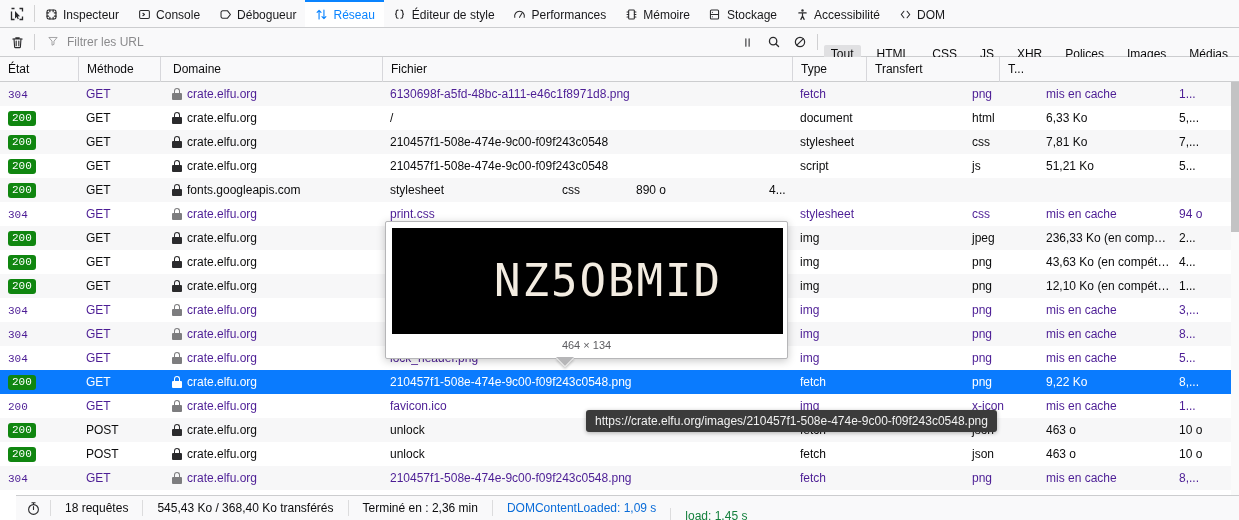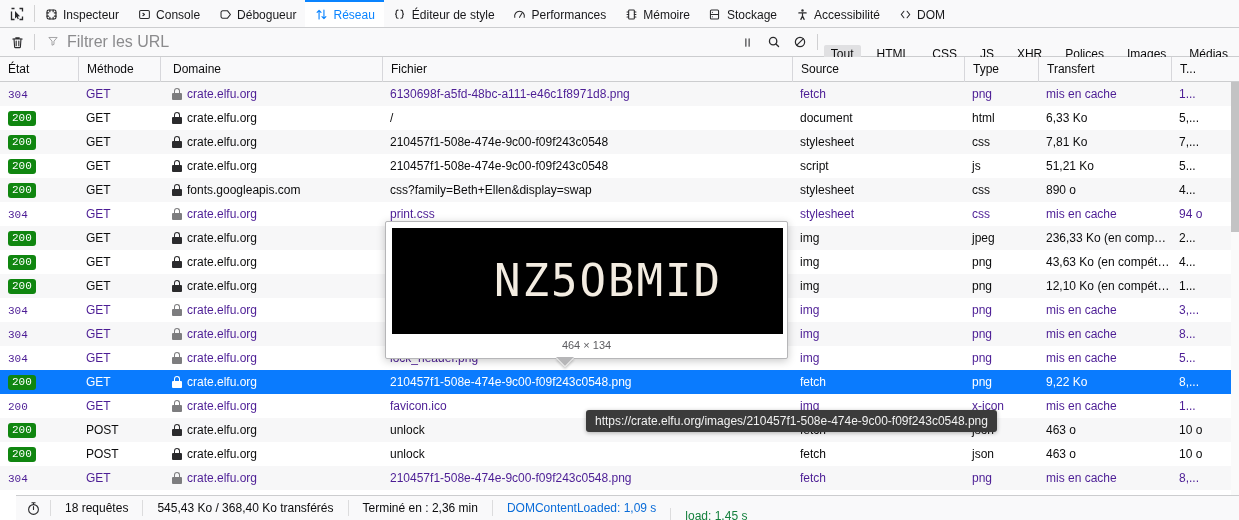--- a/index.html
+++ b/index.html
@@ -51,21 +51,21 @@
   .fb-trash { width: 34px; display:flex; align-items:center; justify-content:center; cursor:pointer; }
   .fb-div { width:1px; height:16px; background:#d0d0d2; }
   .fb-filter {
     flex: 1 1 auto; height: 21px; margin: 0 6px;
     display: flex; align-items: center; gap: 6px;
     padding: 0 6px;
     background: #f9f9fa;
   }
   .fb-filter input {
     border: none; outline: none; background: transparent;
-    font-family: "Liberation Sans", sans-serif; font-size: 16px;
+    font-family: "Liberation Sans", sans-serif; font-size: 12px;
     color: #4d7c0f; width: 100%;
   }
   .fb-filter input::placeholder { color:#8b8b8d; }
   .fb-right { display:flex; align-items:center; gap:0; padding-right: 4px; }
   .fb-iconbtn { width: 26px; height:22px; display:flex; align-items:center; justify-content:center; cursor:pointer; }
   .fb-types { display:flex; align-items:center; gap:9px; padding-left:6px;margin-top:23px; }
   .ftype {
     padding: 2px 7px; border-radius: 2px; cursor: pointer;
     color: #0c0c0d; font-size: 12px; white-space: nowrap;
   }
@@ -353,21 +353,20 @@
         <div class="ftype">Médias</div>
       </div>
     </div>
   </div>
 
   <div class="thead">
     <div class="th c-state">État</div>
     <div class="th c-method">Méthode</div>
     <div class="th c-domain">Domaine</div>
     <div class="th c-file">Fichier</div>
-    <div class="th c-source">Source</div>
     <div class="th c-type">Type</div>
     <div class="th c-trans">Transfert</div>
     <div class="th c-time">T...</div>
   </div>
 
   <div class="tbody" id="rows">
       <div class="row odd dim">
         <div class="cell c-state"><span class="status-plain">304</span></div>
         <div class="cell c-method">GET</div>
         <div class="dom-cell c-domain">
@@ -434,21 +433,20 @@
       <div class="row odd">
         <div class="cell c-state"><span class="status-pill">200</span></div>
         <div class="cell c-method">GET</div>
         <div class="dom-cell c-domain">
           <span class="lock dark">
             <span class="shackle"></span>
             <span class="body"></span>
           </span>
           <span>fonts.googleapis.com</span>
         </div>
-        <div class="cell c-file">css?family=Beth+Ellen&amp;display=swap</div>
         <div class="cell c-source">stylesheet</div>
         <div class="cell c-type">css</div>
         <div class="cell c-trans">890 o</div>
         <div class="cell c-time">4...</div>
       </div>
       <div class="row even dim">
         <div class="cell c-state"><span class="status-plain">304</span></div>
         <div class="cell c-method">GET</div>
         <div class="dom-cell c-domain">
           <span class="lock">

